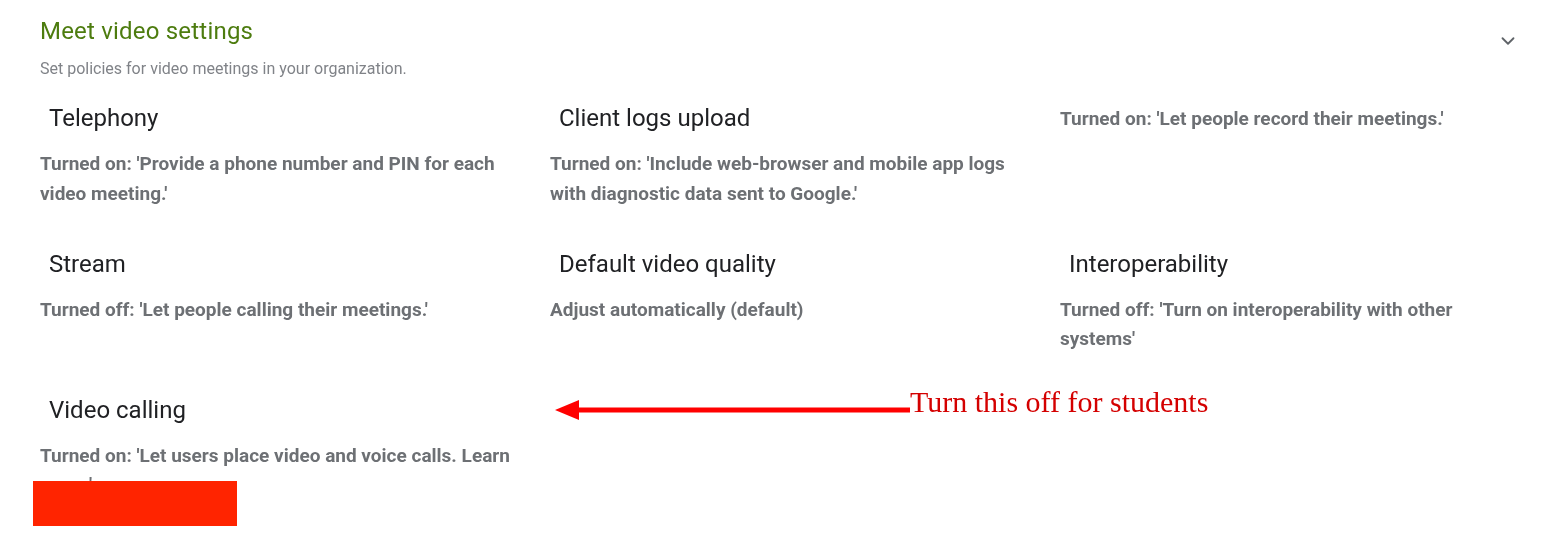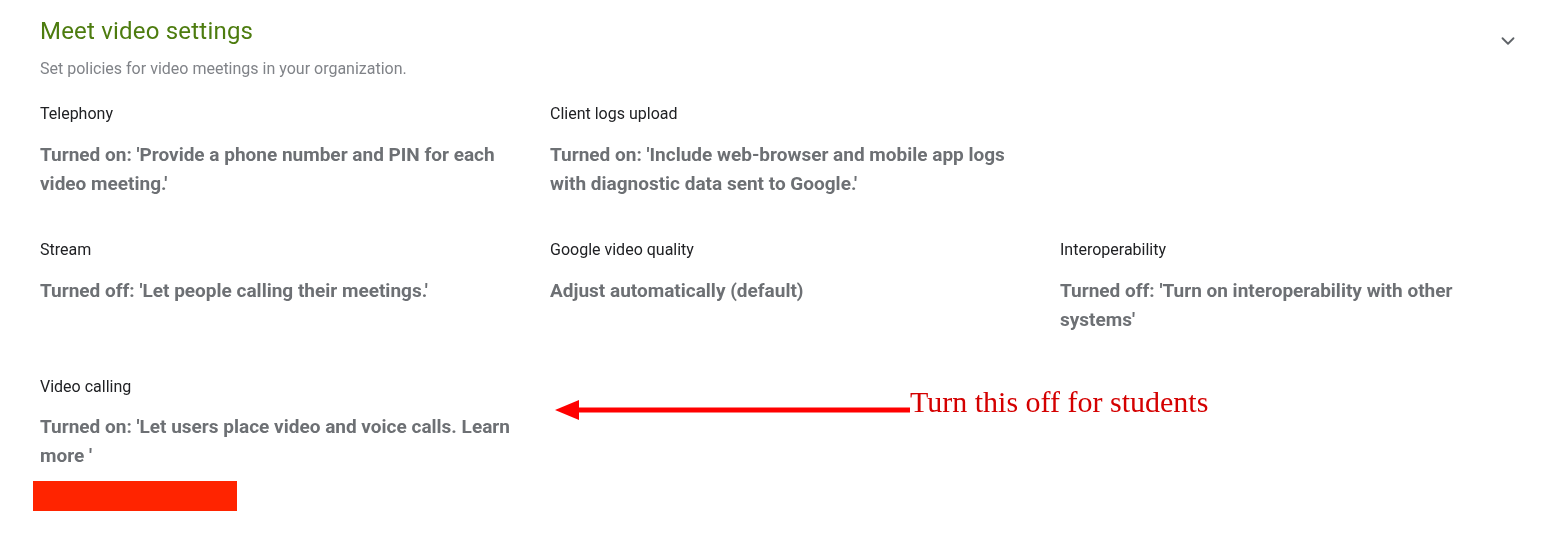--- a/index.html
+++ b/index.html
@@ -53,24 +53,24 @@
 
   .grid {
     margin-top: 24px;
     display: grid;
     grid-template-columns: 510px 510px 1fr;
     column-gap: 0;
     row-gap: 42px;
   }
   .setting { padding-right: 40px; }
   .setting-title {
-    font-size: 16px;
+    font-size: 24px;
     color: #202124;
     font-weight: 400;
-    margin: 0 0 16px 0;
+    margin: 0 0 16px 9px;
     line-height: 1.2;
   }
   .setting-desc {
     font-size: 19px;
     color: #6d7074;
     font-weight: 700;
     margin: 0;
     line-height: 1.55;
   }
 
@@ -126,29 +126,30 @@
       <h3 class="setting-title">Telephony</h3>
       <p class="setting-desc">Turned on: 'Provide a phone number and PIN for each video meeting.'</p>
     </div>
 
     <div class="setting">
       <h3 class="setting-title">Client logs upload</h3>
       <p class="setting-desc">Turned on: 'Include web-browser and mobile app logs with diagnostic data sent to Google.'</p>
     </div>
 
     <div class="setting">
+      <p class="setting-desc">Turned on: 'Let people record their meetings.'</p>
     </div>
 
     <div class="setting">
       <h3 class="setting-title">Stream</h3>
       <p class="setting-desc">Turned off: 'Let people calling their meetings.'</p>
     </div>
 
     <div class="setting">
-      <h3 class="setting-title">Google video quality</h3>
+      <h3 class="setting-title">Default video quality</h3>
       <p class="setting-desc">Adjust automatically (default)</p>
     </div>
 
     <div class="setting">
       <h3 class="setting-title">Interoperability</h3>
       <p class="setting-desc">Turned off: 'Turn on interoperability with other systems'</p>
     </div>
 
     <div class="setting">
       <h3 class="setting-title">Video calling</h3>

